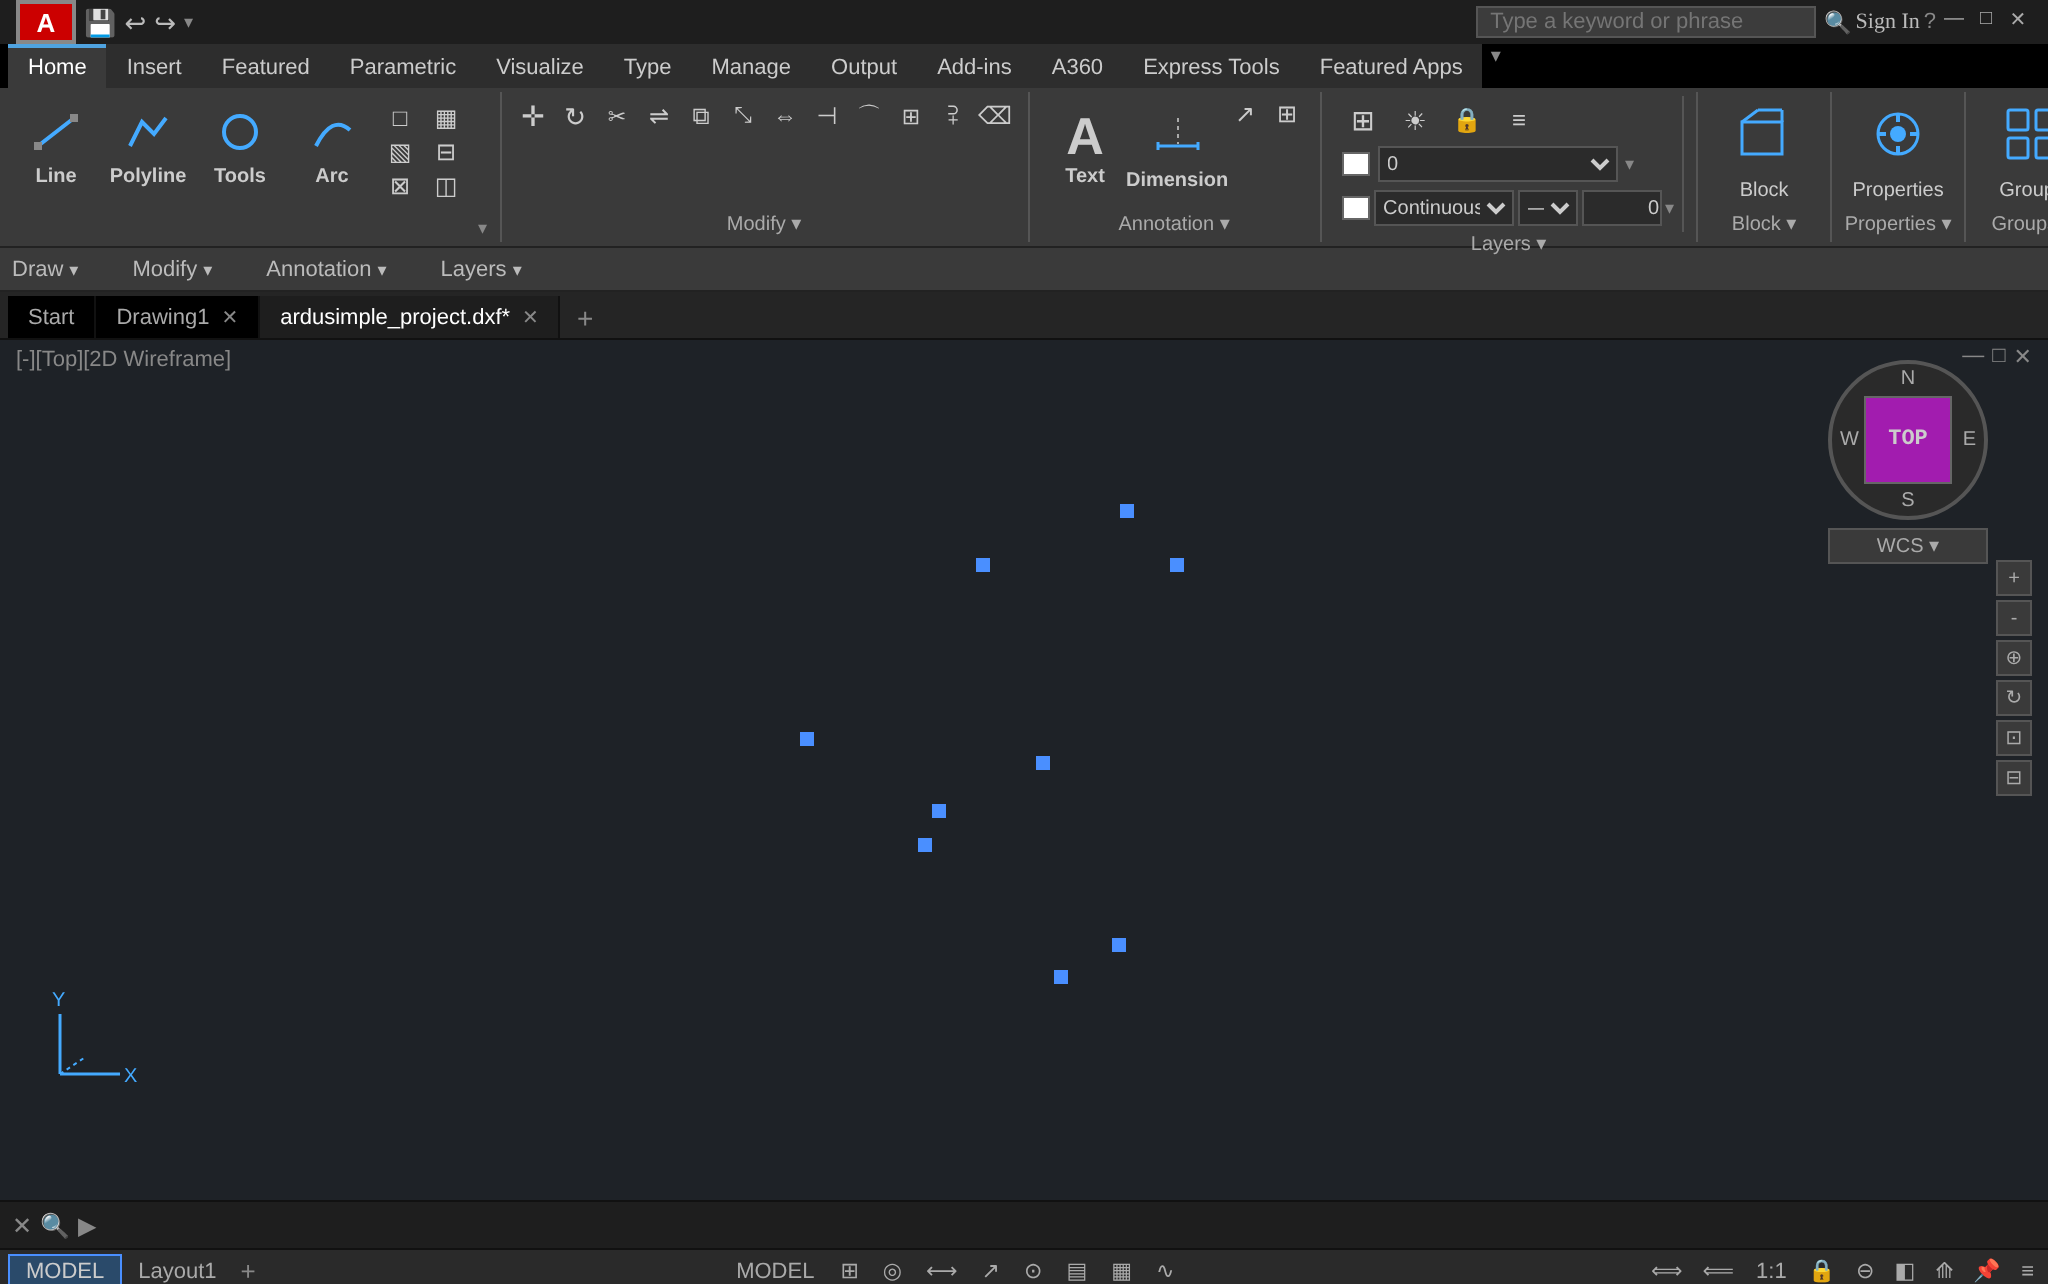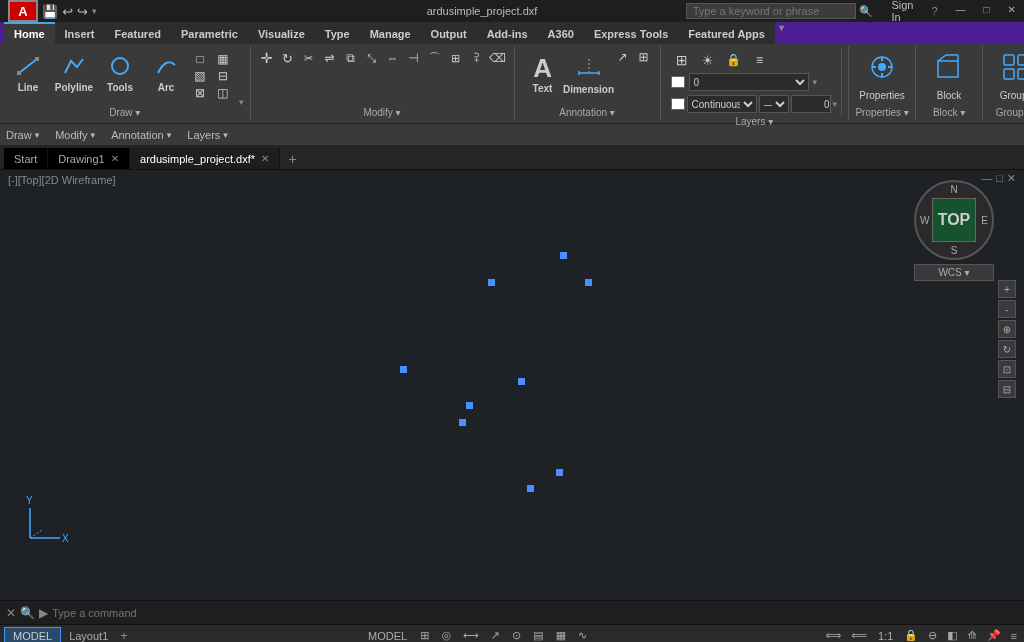--- a/index.html
+++ b/index.html
@@ -32,24 +32,23 @@
       width: 30px; height: 22px;
       background: #c00;
       display: flex; align-items: center; justify-content: center;
       font-weight: bold; color: #fff; font-size: 13px;
       border: 2px solid #888;
     }
 
     
     #ribbon-tabs {
       height: 22px;
-      background: #4c1d95;
+      background: #000000;
       display: flex;
       padding-left: 4px;
-      font-weight: bold;
     }
     .ribbon-tab {
       padding: 3px 10px;
       font-size: 11px;
       color: #ccc;
       cursor: pointer;
       background: #2d2d2d;
       border-top: 1px solid transparent;
       height: 22px;
       display: flex; align-items: center;
@@ -115,21 +114,21 @@
       border-radius: 2px; justify-content: center;
     }
 
     
     #subbar {
       height: 22px;
       background: #3a3a3a;
       display: flex;
       align-items: center;
       padding: 0 6px;
-      gap: 16px;
+      gap: 27px;
       border-bottom: 1px solid #222;
       font-size: 11px;
       color: #bbb;
     }
     .subbar-item {
       display: flex; align-items: center; gap: 3px; cursor: pointer;
     }
     .subbar-arrow { font-size: 9px; }
 
     
@@ -182,24 +181,24 @@
     .navcube-compass {
       width: 80px; height: 80px;
       border-radius: 50%;
       border: 2px solid #555;
       background: #2a2a2a;
       position: relative;
       display: flex; align-items: center; justify-content: center;
     }
     .navcube-top {
       width: 44px; height: 44px;
-      background: #14532d;
+      background: #a21caf;
       border: 1px solid #666;
       display: flex; align-items: center; justify-content: center;
-      font-size: 16px; color: #ccc; font-weight: bold;
+      font-size: 11px; color: #ccc; font-weight: bold; font-family: Liberation Mono, monospace;
     }
     .compass-dir {
       position: absolute;
       font-size: 10px; color: #aaa;
     }
     .compass-n { top: 2px; left: 50%; transform: translateX(-50%); }
     .compass-s { bottom: 2px; left: 50%; transform: translateX(-50%); }
     .compass-w { left: 4px; top: 50%; transform: translateY(-50%); }
     .compass-e { right: 4px; top: 50%; transform: translateY(-50%); }
     .navcube-wcs {
@@ -370,27 +369,26 @@
 <body>
 
 <div id="titlebar">
   <div style="display:flex;align-items:center;gap:4px;width:220px;">
     <div class="app-logo">A</div>
     <span style="color:#bbb;cursor:pointer;font-size:13px;">💾</span>
     <span style="color:#bbb;cursor:pointer;font-size:13px;">↩</span>
     <span style="color:#bbb;cursor:pointer;font-size:13px;">↪</span>
     <span style="color:#888;font-size:9px;cursor:pointer;">▾</span>
   </div>
-  <div class="title">ardusimple_project.dxf</div>
-  <div style="display:flex;align-items:center;gap:18px;width:280px;justify-content:flex-end;">
+  <div style="display:flex;align-items:center;gap:2px;width:280px;justify-content:flex-end;">
     <div class="search-area">
       <input class="search-box" style="background: rgb(60, 60, 60); border: 1px solid rgb(85, 85, 85); color: rgb(204, 204, 204); font-size: 11px; padding: 1px 6px; width: 170px; height: 16px;" placeholder="Type a keyword or phrase">
       <span style="color:#888;font-size:11px;">🔍</span>
     </div>
-    <span style="color:#bbb;font-size:11px;cursor:pointer;">Sign In</span>
+    <span style="color:#bbb;font-size:11px;cursor:pointer;font-family:Liberation Serif, serif;">Sign In</span>
     <span style="color:#888;cursor:pointer;">?</span>
     <span class="win-btn">—</span>
     <span class="win-btn">□</span>
     <span class="win-btn">✕</span>
   </div>
 </div>
 
 <div id="ribbon-tabs">
   <div class="ribbon-tab active">Home</div>
   <div class="ribbon-tab">Insert</div>
@@ -453,21 +451,20 @@
       <div style="display:grid;grid-template-columns:repeat(2,22px);grid-template-rows:repeat(3,16px);gap:1px;margin-top:2px;">
         <div class="dsb" title="Rectangle">□</div>
         <div class="dsb" title="Hatch">▦</div>
         <div class="dsb" title="Gradient">▧</div>
         <div class="dsb" title="Boundary">⊟</div>
         <div class="dsb" title="Region">⊠</div>
         <div class="dsb" title="Wipeout">◫</div>
       </div>
       <span style="color:#888;font-size:9px;align-self:flex-end;margin-left:2px;cursor:pointer;">▾</span>
     </div>
-    <div class="ribbon-group-label">Draw ▾</div>
   </div>
 
   <div class="ribbon-group" style="width:120px;">
     <div class="ribbon-group-items" style="flex-wrap:wrap;gap:1px;">
       <div class="ribbon-btn-small" title="Move" style="width:20px;height:20px;font-size:14px;">✛</div>
       <div class="ribbon-btn-small" title="Rotate" style="width:20px;height:20px;font-size:13px;">↻</div>
       <div class="ribbon-btn-small" title="Trim" style="width:20px;height:20px;font-size:11px;">✂</div>
       <div class="ribbon-btn-small" title="Mirror" style="width:20px;height:20px;font-size:12px;">⇌</div>
       <div class="ribbon-btn-small" title="Copy" style="width:20px;height:20px;font-size:12px;">⧉</div>
       <div class="ribbon-btn-small" title="Scale" style="width:20px;height:20px;font-size:11px;">⤡</div>
@@ -531,20 +528,38 @@
         <select style="background:#2b2b2b;border:1px solid #555;color:#ccc;font-size:10px;height:18px;width:30px;">
           <option>——</option>
         </select>
         <input type="text" value="0" class="num-input" style="">
         <span style="color:#888;font-size:9px;cursor:pointer;">▾</span>
       </div>
     </div>
     <div class="ribbon-group-label">Layers ▾</div>
   </div>
 
+  <div class="ribbon-group" style="width:70px;">
+    <div class="ribbon-group-items">
+      <div class="ribbon-large-btn">
+        <div class="icon">
+          <svg width="28" height="28" viewBox="0 0 28 28">
+              <rect x="3" y="8" width="20" height="16" fill="none" stroke="#4af" stroke-width="1.5"></rect>
+              <line x1="3" y1="8" x2="11" y2="2" stroke="#4af" stroke-width="1.5"></line>
+              <line x1="23" y1="8" x2="23" y2="8" stroke="#4af" stroke-width="1"></line>
+              <line x1="11" y1="2" x2="23" y2="2" stroke="#4af" stroke-width="1.5"></line>
+              <line x1="23" y1="2" x2="23" y2="8" stroke="#4af" stroke-width="1.5"></line>
+            </svg>
+        </div>
+        <span class="label">Block</span>
+      </div>
+    </div>
+    <div class="ribbon-group-label">Block ▾</div>
+  </div>
+
   <div class="ribbon-group" style="width:80px;">
     <div class="ribbon-group-items">
       <div class="ribbon-large-btn">
         <div class="icon">
           <svg width="28" height="28" viewBox="0 0 28 28">
               <circle cx="14" cy="14" r="10" stroke="#4af" stroke-width="1.5" fill="none"></circle>
               <circle cx="14" cy="14" r="4" fill="#4af"></circle>
               <line x1="14" y1="4" x2="14" y2="8" stroke="#4af" stroke-width="2"></line>
               <line x1="14" y1="20" x2="14" y2="24" stroke="#4af" stroke-width="2"></line>
               <line x1="4" y1="14" x2="8" y2="14" stroke="#4af" stroke-width="2"></line>
@@ -555,38 +570,20 @@
       </div>
     </div>
     <div class="ribbon-group-label">Properties ▾</div>
   </div>
 
   <div class="ribbon-group" style="width:70px;">
     <div class="ribbon-group-items">
       <div class="ribbon-large-btn">
         <div class="icon">
           <svg width="28" height="28" viewBox="0 0 28 28">
-              <rect x="3" y="8" width="20" height="16" fill="none" stroke="#4af" stroke-width="1.5"></rect>
-              <line x1="3" y1="8" x2="11" y2="2" stroke="#4af" stroke-width="1.5"></line>
-              <line x1="23" y1="8" x2="23" y2="8" stroke="#4af" stroke-width="1"></line>
-              <line x1="11" y1="2" x2="23" y2="2" stroke="#4af" stroke-width="1.5"></line>
-              <line x1="23" y1="2" x2="23" y2="8" stroke="#4af" stroke-width="1.5"></line>
-            </svg>
-        </div>
-        <span class="label">Block</span>
-      </div>
-    </div>
-    <div class="ribbon-group-label">Block ▾</div>
-  </div>
-
-  <div class="ribbon-group" style="width:70px;">
-    <div class="ribbon-group-items">
-      <div class="ribbon-large-btn">
-        <div class="icon">
-          <svg width="28" height="28" viewBox="0 0 28 28">
               <rect x="2" y="2" width="10" height="10" fill="none" stroke="#4af" stroke-width="1.5" rx="1"></rect>
               <rect x="16" y="2" width="10" height="10" fill="none" stroke="#4af" stroke-width="1.5" rx="1"></rect>
               <rect x="2" y="16" width="10" height="10" fill="none" stroke="#4af" stroke-width="1.5" rx="1"></rect>
               <rect x="16" y="16" width="10" height="10" fill="none" stroke="#4af" stroke-width="1.5" rx="1"></rect>
             </svg>
         </div>
         <span class="label">Groups</span>
       </div>
     </div>
     <div class="ribbon-group-label">Groups ▾</div>
@@ -676,21 +673,20 @@
       <line x1="10" y1="50" x2="22" y2="42" stroke="#4af" stroke-width="1" stroke-dasharray="2,2"></line>
     </svg>
   </div>
 
 </div>
 
 <div id="cmdbar">
   <span class="cmd-btn">✕</span>
   <span class="cmd-btn">🔍</span>
   <span class="cmd-btn">▶</span>
-  <input class="cmd-input" type="text" placeholder="Type a command" style="">
 </div>
 
 <div id="statusbar">
   <button class="status-model-btn active">MODEL</button>
   <button class="layout-btn">Layout1</button>
   <span class="add-layout">+</span>
   <div class="status-mid">
     <span class="status-text">MODEL</span>
     <span class="status-icon-btn">⊞</span>
     <span class="status-icon-btn">◎</span>

